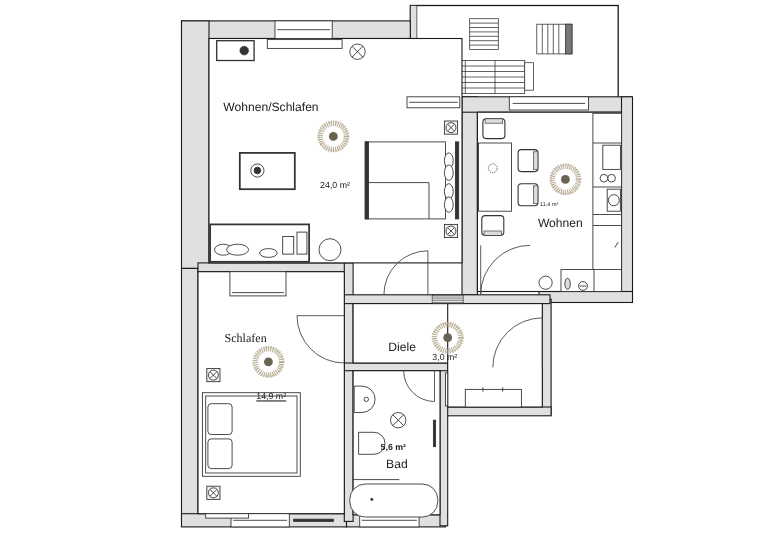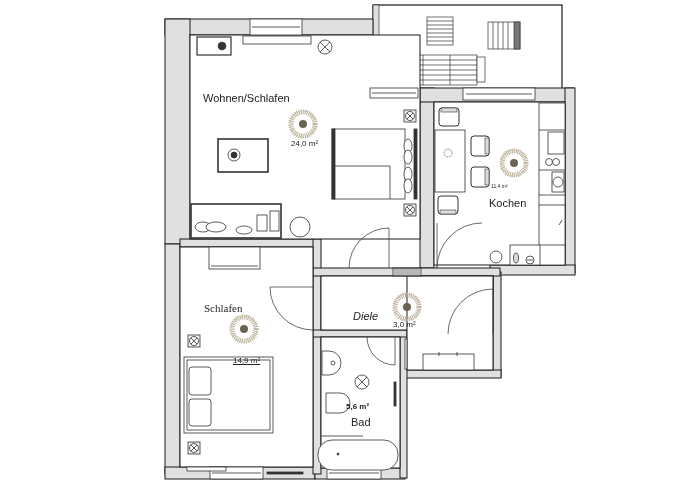--- a/index.html
+++ b/index.html
@@ -222,25 +222,25 @@
     <path d="M326 393 L340 393 A10 10 0 0 1 340 413 L326 413 Z"></path>
     <line x1="321" y1="436" x2="363" y2="436"></line>
     <rect x="318" y="440" width="80" height="30" rx="14"></rect>
     <circle cx="338" cy="454" r="1" fill="#333"></circle>
     <rect x="394" y="382" width="2" height="24" fill="#333"></rect>
   </g>
   <use href="#xlight" x="362" y="382"></use>
 </svg>
 
 <div class="label room-name" style="left:203px; top:92px;">Wohnen/Schlafen</div>
-<div class="label room-area" style="left:291px; top:139px;">24,0 m²</div>
-
-<div class="label room-name" style="left:489px; top:197px;">Kochen</div>
+<div class="label room-area" style="left:291px; top:164px;">24,0 m²</div>
+
+<div class="label room-name" style="left:489px; top:197px;">Wohnen</div>
 <div class="label tiny" style="left:491px; top:183px;">11,4 m²</div>
 
 <div class="label room-name" style="left:204px; top:302px;font-family:Liberation Serif, serif;">Schlafen</div>
 <div class="label room-area" style="left:233px; top:356px;text-decoration:underline;">14,9 m²</div>
 
-<div class="label room-name" style="left:353px; top:310px;font-style:italic;">Diele</div>
+<div class="label room-name" style="left:353px; top:310px;">Diele</div>
 <div class="label room-area" style="left:393px; top:320px;">3,0 m²</div>
 
 <div class="label room-name" style="left:351px; top:416px;">Bad</div>
 <div class="label room-area" style="left:346px; top:402px;font-weight:bold;">5,6 m²</div>
 
 </body></html>

